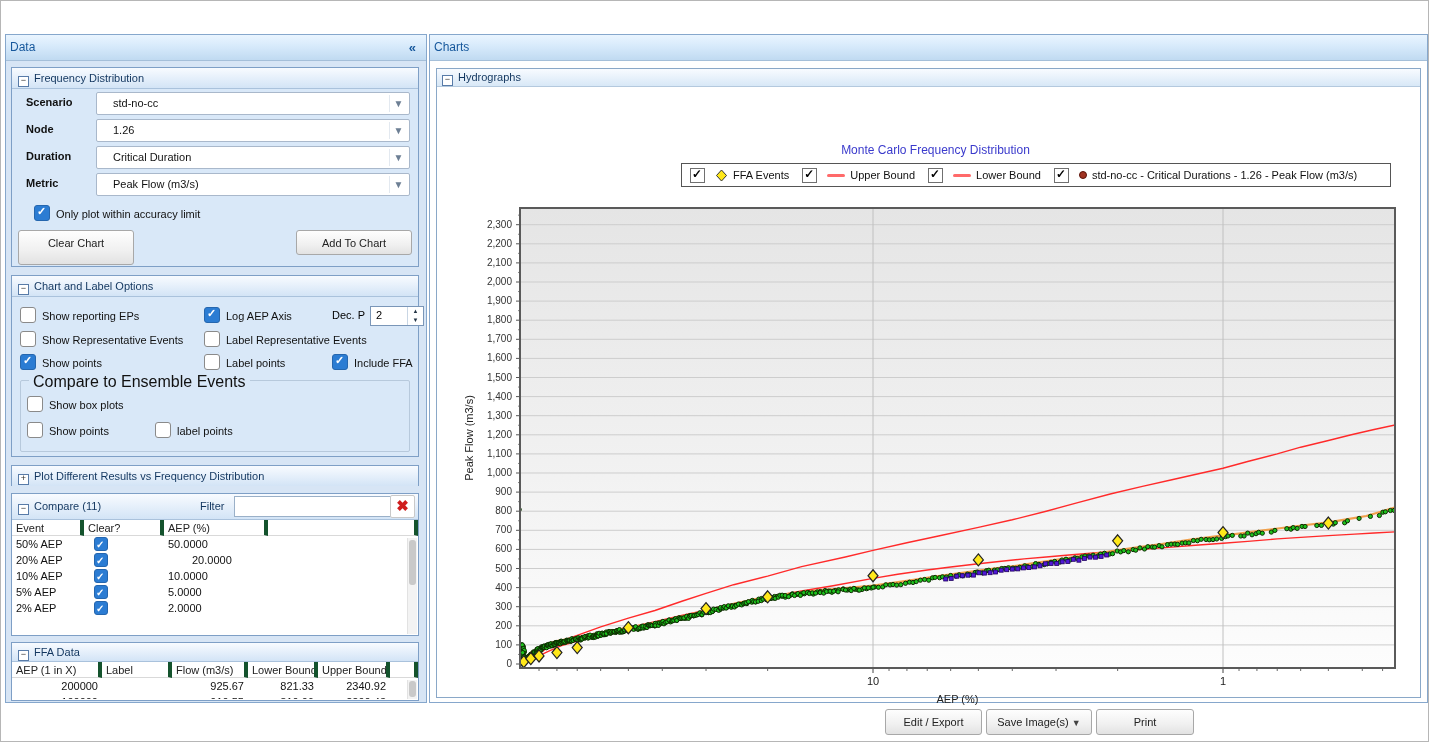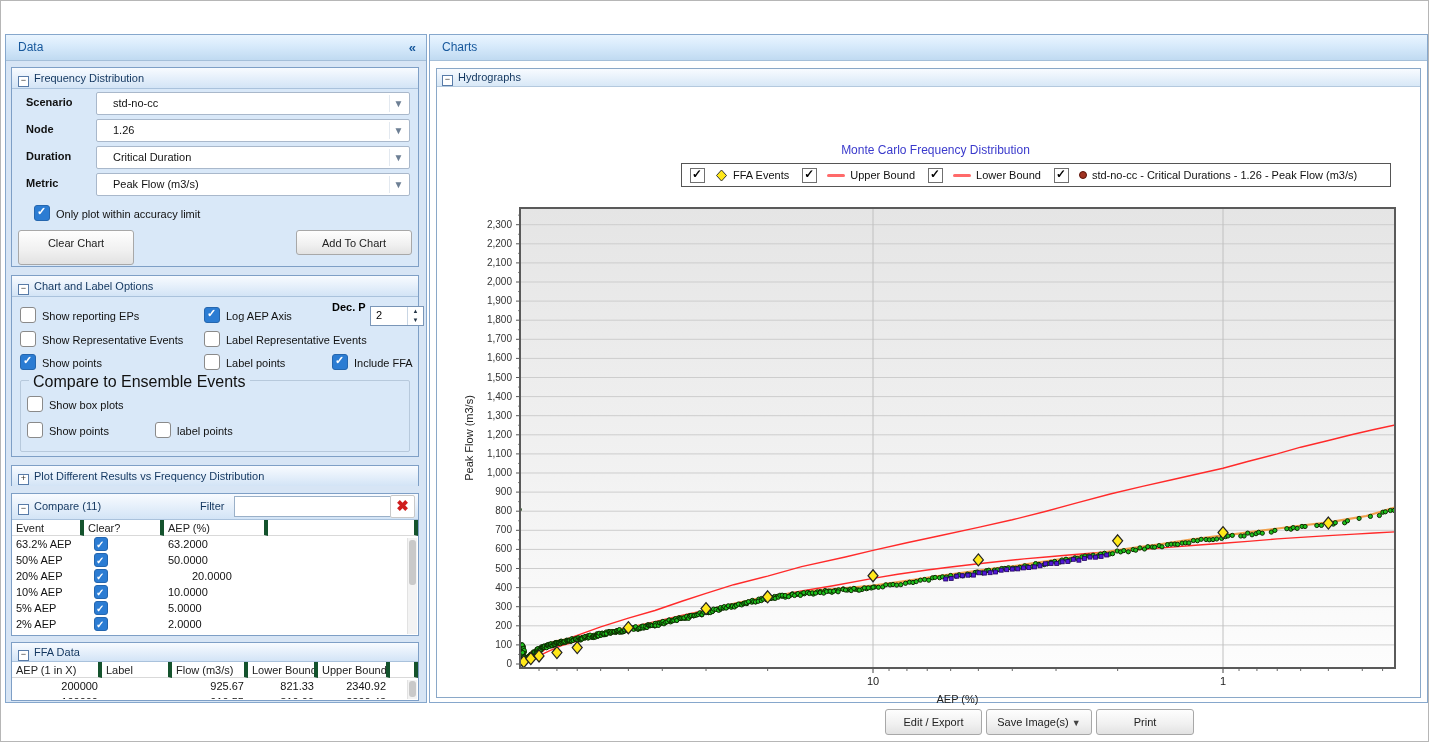--- a/index.html
+++ b/index.html
@@ -8,21 +8,21 @@
   .titlebar{position:absolute;left:0;top:0;width:1429px;height:29px;background:#fdfdfd;border-bottom:1px solid #d9dee4;}
   .app-icon{position:absolute;left:12px;top:6px;width:18px;height:14px;}
   .app-title{position:absolute;left:38px;top:7px;font-size:12px;color:#9a9a9a;}
   .win-btn{position:absolute;top:4px;width:34px;height:22px;text-align:center;line-height:22px;color:#777;font-size:13px;cursor:default;}
   .wb-min{right:92px;} .wb-max{right:46px;} .wb-close{right:8px;font-size:14px;}
   .wb-max i{display:inline-block;width:9px;height:9px;border:1px solid #777;vertical-align:middle;}
   
   .panel{position:absolute;border:1px solid #86a7cc;background:#d7e5f5;}
   .data-panel{left:4px;top:33px;width:420px;height:667px;}
   .charts-panel{left:428px;top:33px;width:997px;height:667px;background:#fff;}
-  .panel-header{height:25px;background:linear-gradient(#eaf5ff,#d7eafb 45%,#c0daf1);color:#17589c;font-size:12px;line-height:25px;padding:0 12px;border-bottom:1px solid #a5bfd9;position:relative;}
+  .panel-header{height:25px;background:linear-gradient(#eaf5ff,#d7eafb 45%,#c0daf1);color:#17589c;font-size:12px;line-height:25px;padding:0 4px;border-bottom:1px solid #a5bfd9;position:relative;}
   .collapse-glyph{position:absolute;right:10px;top:0;font-size:13px;color:#17589c;font-weight:bold;cursor:pointer;}
   
   .group{position:absolute;left:5px;width:408px;border:1px solid #7e9fc6;background:#d9e8f8;box-sizing:border-box;}
   .group-header{height:20px;background:linear-gradient(#f8fbff,#d3e4f6);border-bottom:1px solid #aac2dc;font-size:11px;color:#12365f;line-height:20px;padding-left:6px;position:relative;cursor:pointer;}
   .tog{display:inline-block;width:9px;height:9px;border:1px solid #587ba8;background:#fff;font-size:9px;line-height:7px;text-align:center;color:#333;margin-right:5px;vertical-align:-1px;}
   .field-row{position:absolute;left:0;height:22px;width:100%;}
   .field-label{position:absolute;left:14px;top:4px;font-size:11px;font-weight:bold;color:#111;}
   .combo{position:absolute;left:84px;right:8px;height:21px;background:#fff;border:1px solid #a9b8cb;border-radius:2px;font-size:11px;line-height:21px;padding-left:16px;color:#111;}
   .combo .chev{position:absolute;right:2px;top:2px;width:17px;height:17px;text-align:center;color:#6d7f94;font-size:10px;line-height:17px;border-left:1px solid #e3e9f0;}
   
@@ -97,21 +97,21 @@
         <span class="cbm on"></span><span class="cb-label">Only plot within accuracy limit</span>
       </div>
       <div class="btn" style="left:6px;top:162px;width:116px;height:35px;line-height:24px;">Clear Chart</div>
       <div class="btn" style="right:6px;top:162px;width:116px;height:25px;line-height:24px;">Add To Chart</div>
     </div>
 
     <div class="group" style="top:240px;height:182px;">
       <div class="group-header"><span class="tog">−</span><span>Chart and Label Options</span></div>
       <div style="position:absolute;top:30px;left:8px;"><span class="cbm"></span><span class="cb-label">Show reporting EPs</span></div>
       <div style="position:absolute;top:30px;left:192px;"><span class="cbm on"></span><span class="cb-label">Log AEP Axis</span></div>
-      <span style="position:absolute;top:25px;left:320px;font-size:11px;font-weight:bold;">Dec. P</span>
+      <span style="position:absolute;top:33px;left:320px;font-size:11px;">Dec. P</span>
       <div class="spinner" style="top:30px;left:358px;">
         <span class="val">2</span>
         <span class="arrows">▲<br>▼</span>
       </div>
       <div style="position:absolute;top:54px;left:8px;"><span class="cbm"></span><span class="cb-label">Show Representative Events</span></div>
       <div style="position:absolute;top:54px;left:192px;"><span class="cbm"></span><span class="cb-label">Label Representative Events</span></div>
       <div style="position:absolute;top:77px;left:8px;"><span class="cbm on"></span><span class="cb-label">Show points</span></div>
       <div style="position:absolute;top:77px;left:192px;"><span class="cbm"></span><span class="cb-label">Label points</span></div>
       <div style="position:absolute;top:77px;left:320px;"><span class="cbm on"></span><span class="cb-label">Include FFA</span></div>
       <div class="inner-box" style="top:104px;height:70px;">
@@ -134,25 +134,20 @@
         <span class="xbtn" style="right:3px;top:1px;">✖</span>
       </div>
       <div class="tbl" style="top:26px;bottom:0;">
         <div class="trow thead">
           <span class="tcell" style="width:72px;">Event</span>
           <span class="tcell" style="width:80px;">Clear?</span>
           <span class="tcell" style="width:104px;">AEP (%)</span>
           <span class="tcell" style="flex:1;"></span>
         </div>
         <div>
-            <div class="trow">
-              <span class="tcell" style="width:72px;">63.2% AEP</span>
-              <span class="tcell" style="width:80px;"><span class="cbm small on" style="margin-left:6px;"></span></span>
-              <span class="tcell" style="width:104px;">63.2000</span>
-            </div>
             <div class="trow">
               <span class="tcell" style="width:72px;">50% AEP</span>
               <span class="tcell" style="width:80px;"><span class="cbm small on" style="margin-left:6px;"></span></span>
               <span class="tcell" style="width:104px;">50.0000</span>
             </div>
             <div class="trow">
               <span class="tcell" style="width:72px;">20% AEP</span>
               <span class="tcell" style="width:80px;"><span class="cbm small on" style="margin-left:6px;"></span></span>
               <span class="tcell" style="width:104px;margin-left:24px;">20.0000</span>
             </div>

